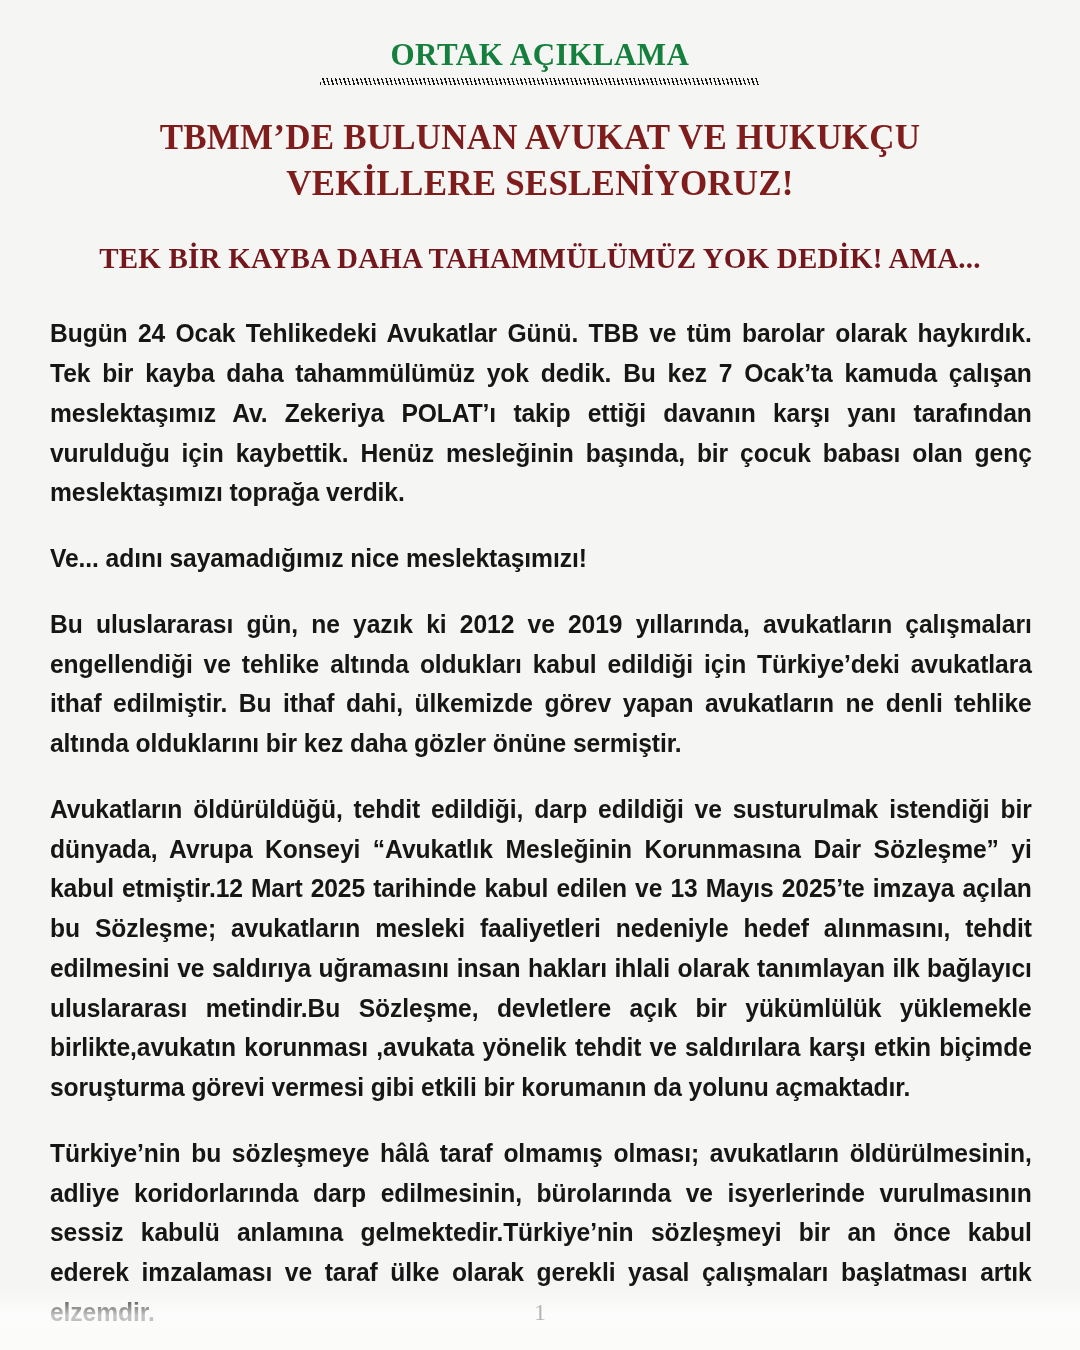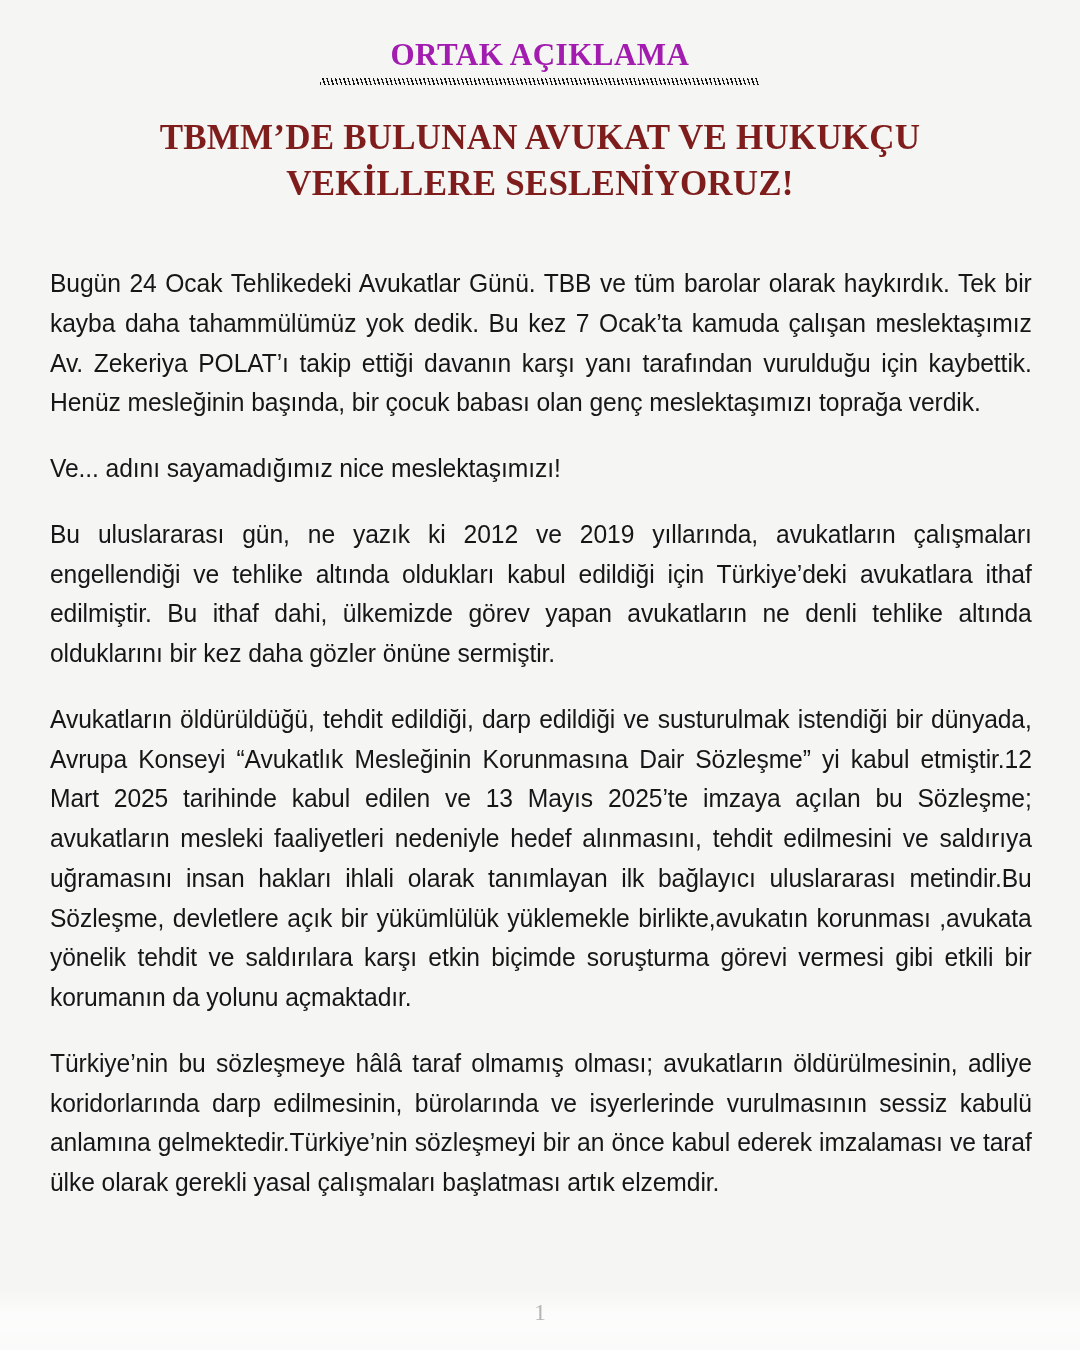--- a/index.html
+++ b/index.html
@@ -27,21 +27,21 @@
   .kicker-wrap {
     width: 100%;
     text-align: center;
     padding-top: 38px;
   }
   .kicker {
     font-family: "Liberation Serif", serif;
     font-weight: bold;
     font-size: 31px;
     letter-spacing: 0.5px;
-    color: #a21caf;
+    color: #15803d;
     line-height: 1.1;
     display: inline-block;
   }
   .kicker-rule {
     width: 440px;
     height: 7px;
     margin: 6px auto 0 auto;
     background-image: repeating-linear-gradient(
         72deg,
         #1a1a1a 0px,
@@ -68,21 +68,22 @@
     font-family: "Liberation Serif", serif;
     font-weight: bold;
     font-size: 29px;
     line-height: 1.25;
     color: #73171c;
     letter-spacing: 0.2px;
   }
 
   
   .body-area {
-    margin: 58px 48px 0 50px;
+    margin: 38px 48px 0 50px;
+    font-weight: bold;
   }
   .para {
     font-family: "Liberation Sans Narrow", "Liberation Sans", sans-serif;
     font-stretch: condensed;
     font-size: 26.5px;
     line-height: 1.50;
     color: #161616;
     text-align: justify;
     text-justify: inter-word;
     margin: 0 0 26px 0;
@@ -119,20 +120,21 @@
 
 <div class="page">
 
   <div class="kicker-wrap">
     <div class="kicker">ORTAK AÇIKLAMA</div>
     <div class="kicker-rule"></div>
   </div>
 
   <h1 class="headline">TBMM’DE BULUNAN AVUKAT VE HUKUKÇU VEKİLLERE SESLENİYORUZ!</h1>
 
+  <h2 class="subhead">TEK BİR KAYBA DAHA TAHAMMÜLÜMÜZ YOK DEDİK! AMA...</h2>
 
   <div class="body-area">
     <p class="para">Bugün 24 Ocak Tehlikedeki Avukatlar Günü. TBB ve tüm barolar olarak haykırdık. Tek bir kayba daha tahammülümüz yok dedik. Bu kez 7 Ocak’ta kamuda çalışan meslektaşımız Av. Zekeriya POLAT’ı takip ettiği davanın karşı yanı tarafından vurulduğu için kaybettik. Henüz mesleğinin başında, bir çocuk babası olan genç meslektaşımızı toprağa verdik.</p>
     <p class="para">Ve... adını sayamadığımız nice meslektaşımızı!</p>
     <p class="para">Bu uluslararası gün, ne yazık ki 2012 ve 2019 yıllarında, avukatların çalışmaları engellendiği ve tehlike altında oldukları kabul edildiği için Türkiye’deki avukatlara ithaf edilmiştir. Bu ithaf dahi, ülkemizde görev yapan avukatların ne denli tehlike altında olduklarını bir kez daha gözler önüne sermiştir.</p>
     <p class="para">Avukatların öldürüldüğü, tehdit edildiği, darp edildiği ve susturulmak istendiği bir dünyada, Avrupa Konseyi “Avukatlık Mesleğinin Korunmasına Dair Sözleşme” yi kabul etmiştir.12 Mart 2025 tarihinde kabul edilen ve 13 Mayıs 2025’te imzaya açılan bu Sözleşme; avukatların mesleki faaliyetleri nedeniyle hedef alınmasını, tehdit edilmesini ve saldırıya uğramasını insan hakları ihlali olarak tanımlayan ilk bağlayıcı uluslararası metindir.Bu Sözleşme, devletlere açık bir yükümlülük yüklemekle birlikte,avukatın korunması ,avukata yönelik tehdit ve saldırılara karşı etkin biçimde soruşturma görevi vermesi gibi etkili bir korumanın da yolunu açmaktadır.</p>
     <p class="para">Türkiye’nin bu sözleşmeye hâlâ taraf olmamış olması; avukatların öldürülmesinin, adliye koridorlarında darp edilmesinin, bürolarında ve isyerlerinde vurulmasının sessiz kabulü anlamına gelmektedir.Türkiye’nin sözleşmeyi bir an önce kabul ederek imzalaması ve taraf ülke olarak gerekli yasal çalışmaları başlatması artık elzemdir.</p>
   </div>
 
   <div class="footer-glow"></div>

